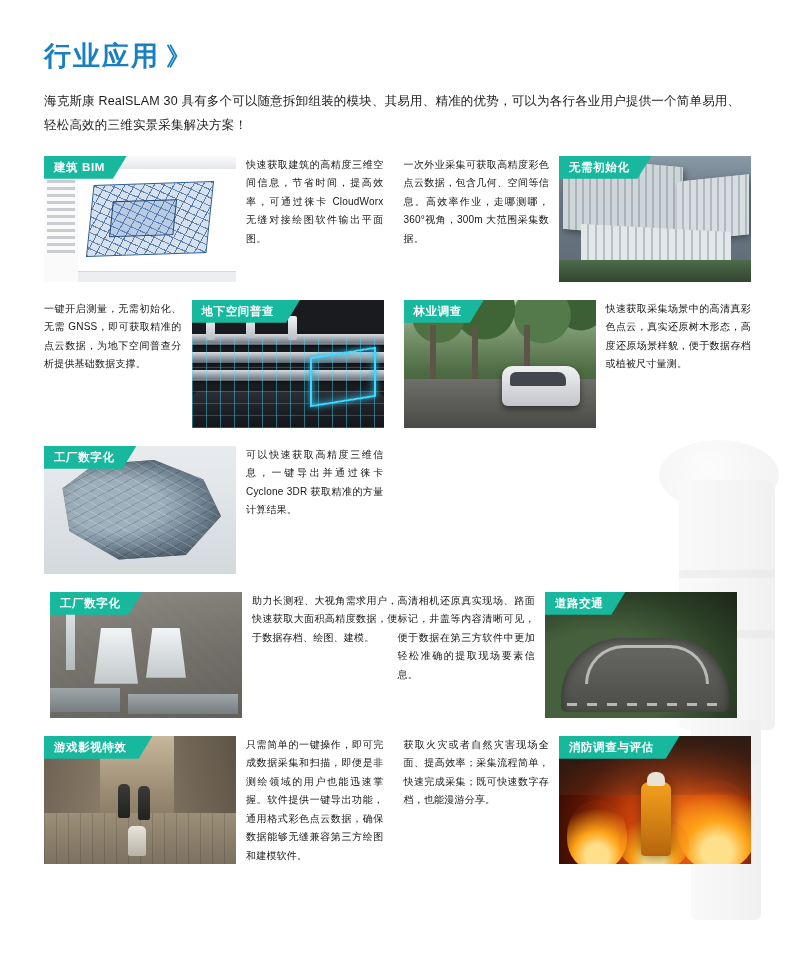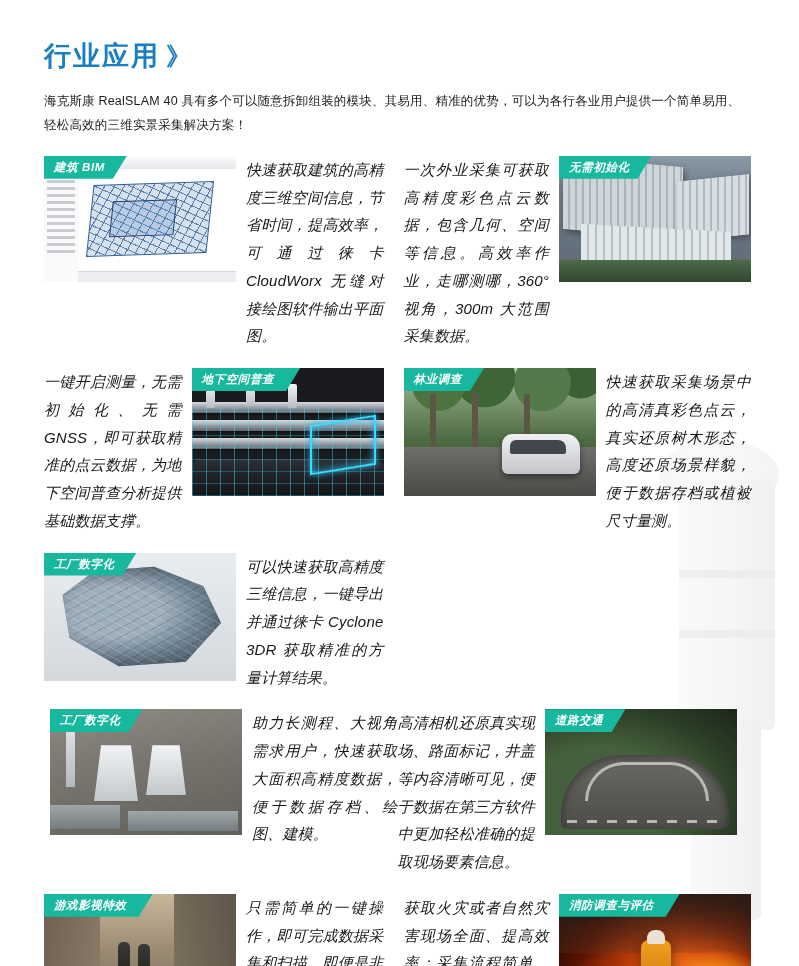--- a/index.html
+++ b/index.html
@@ -91,33 +91,32 @@
   }
 
   
   .rows {
     margin-top: 18px;
   }
   .row {
     display: flex;
     align-items: flex-start;
     margin-bottom: 18px;
-    font-style: italic;
   }
   .cell {
     display: flex;
     align-items: flex-start;
     width: 50%;
     box-sizing: border-box;
   }
   .cell.gap-right { padding-right: 14px; }
   .cell.gap-left { padding-left: 6px; }
 
   .cell .text {
-    font-size: 15px;
+    font-size: 10px;
     line-height: 1.85;
     color: #161616;
     letter-spacing: 0.2px;
     flex: 1 1 auto;
   }
   .cell .text.left-text { padding-right: 10px; text-align: justify; }
   .cell .text.right-text { padding-left: 10px; text-align: justify; }
 
   
   .card {
@@ -455,21 +454,21 @@
   <div class="body2"></div>
 </div>
 
 <div class="page">
 
   <div class="title-row">
     <div class="title">行业应用</div>
     <div class="title-mark">》</div>
   </div>
 
-  <div class="intro">海克斯康 RealSLAM 40 具有多个可以随意拆卸组装的模块、其易用、精准的优势，可以为各行各业用户提供一个简单易用、轻松高效的三维实景采集解决方案！</div>
+  <div class="intro">海克斯康 RealSLAM 30 具有多个可以随意拆卸组装的模块、其易用、精准的优势，可以为各行各业用户提供一个简单易用、轻松高效的三维实景采集解决方案！</div>
 
   <div class="rows">
 
     <div class="row">
       <div class="cell gap-right">
         <div class="card">
           <div class="art art-bim">
             <div class="topbar"></div>
             <div class="sidepanel">
                 <i></i>

